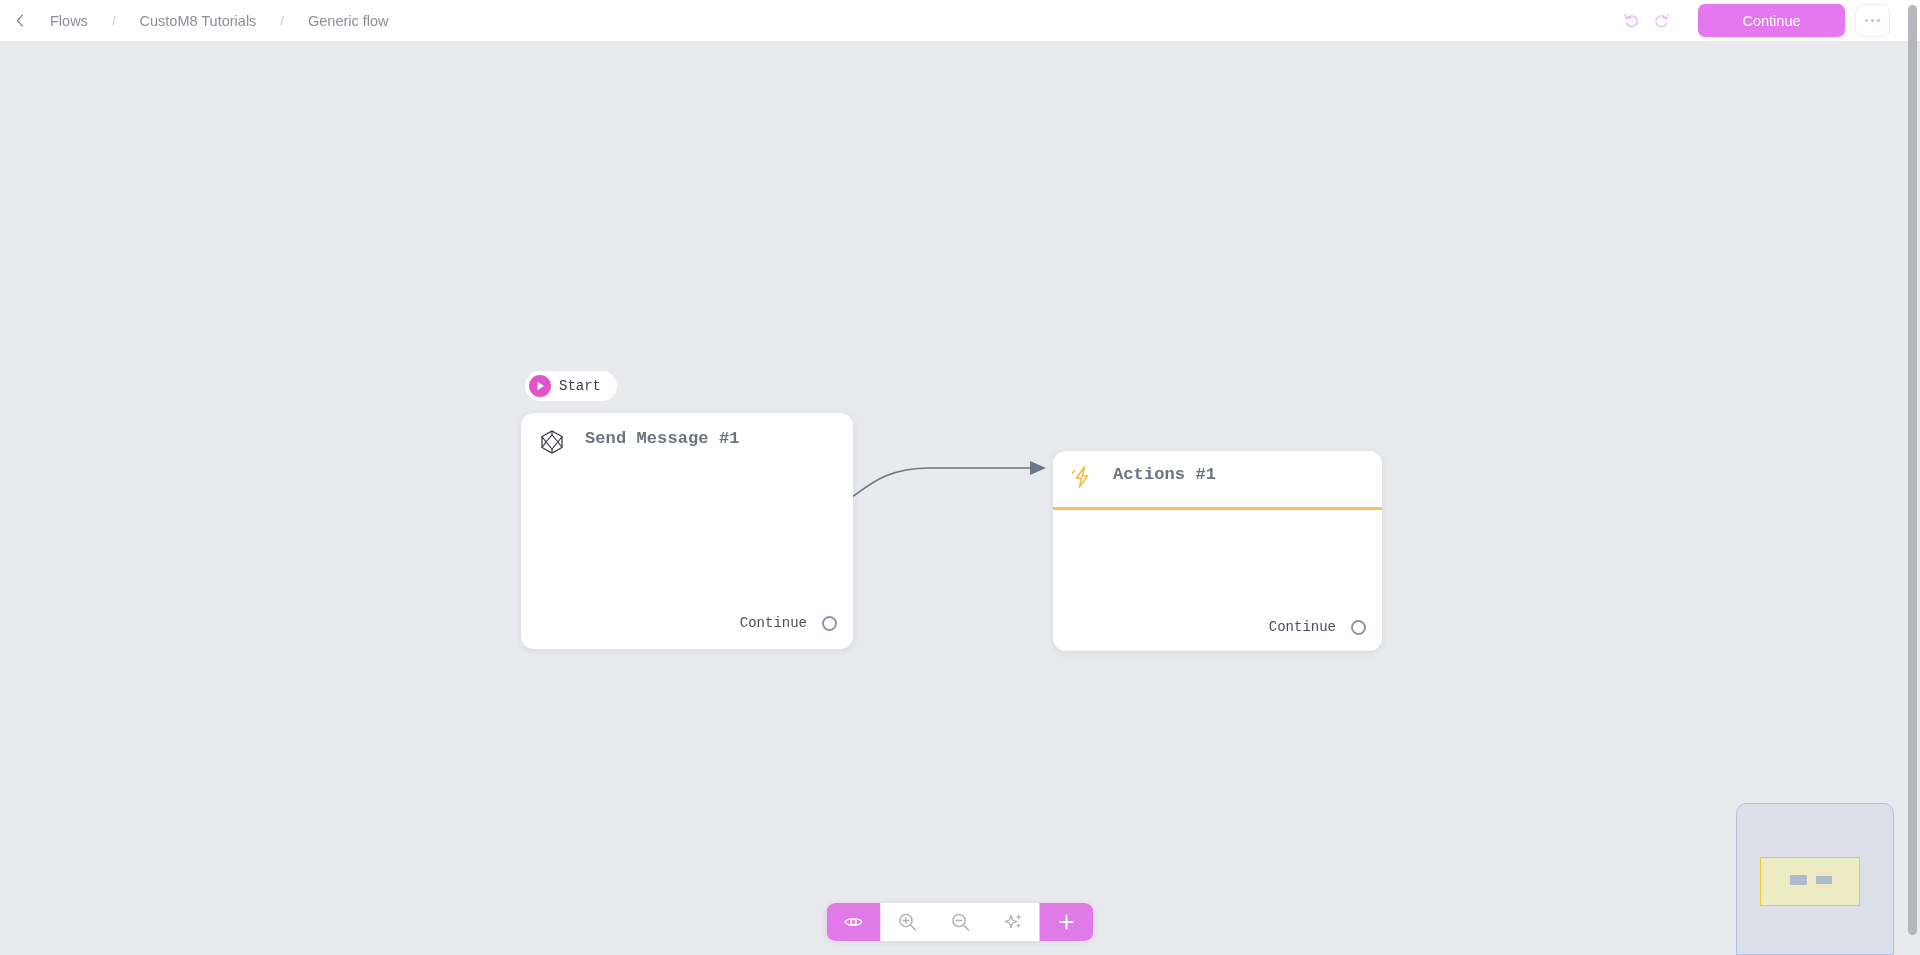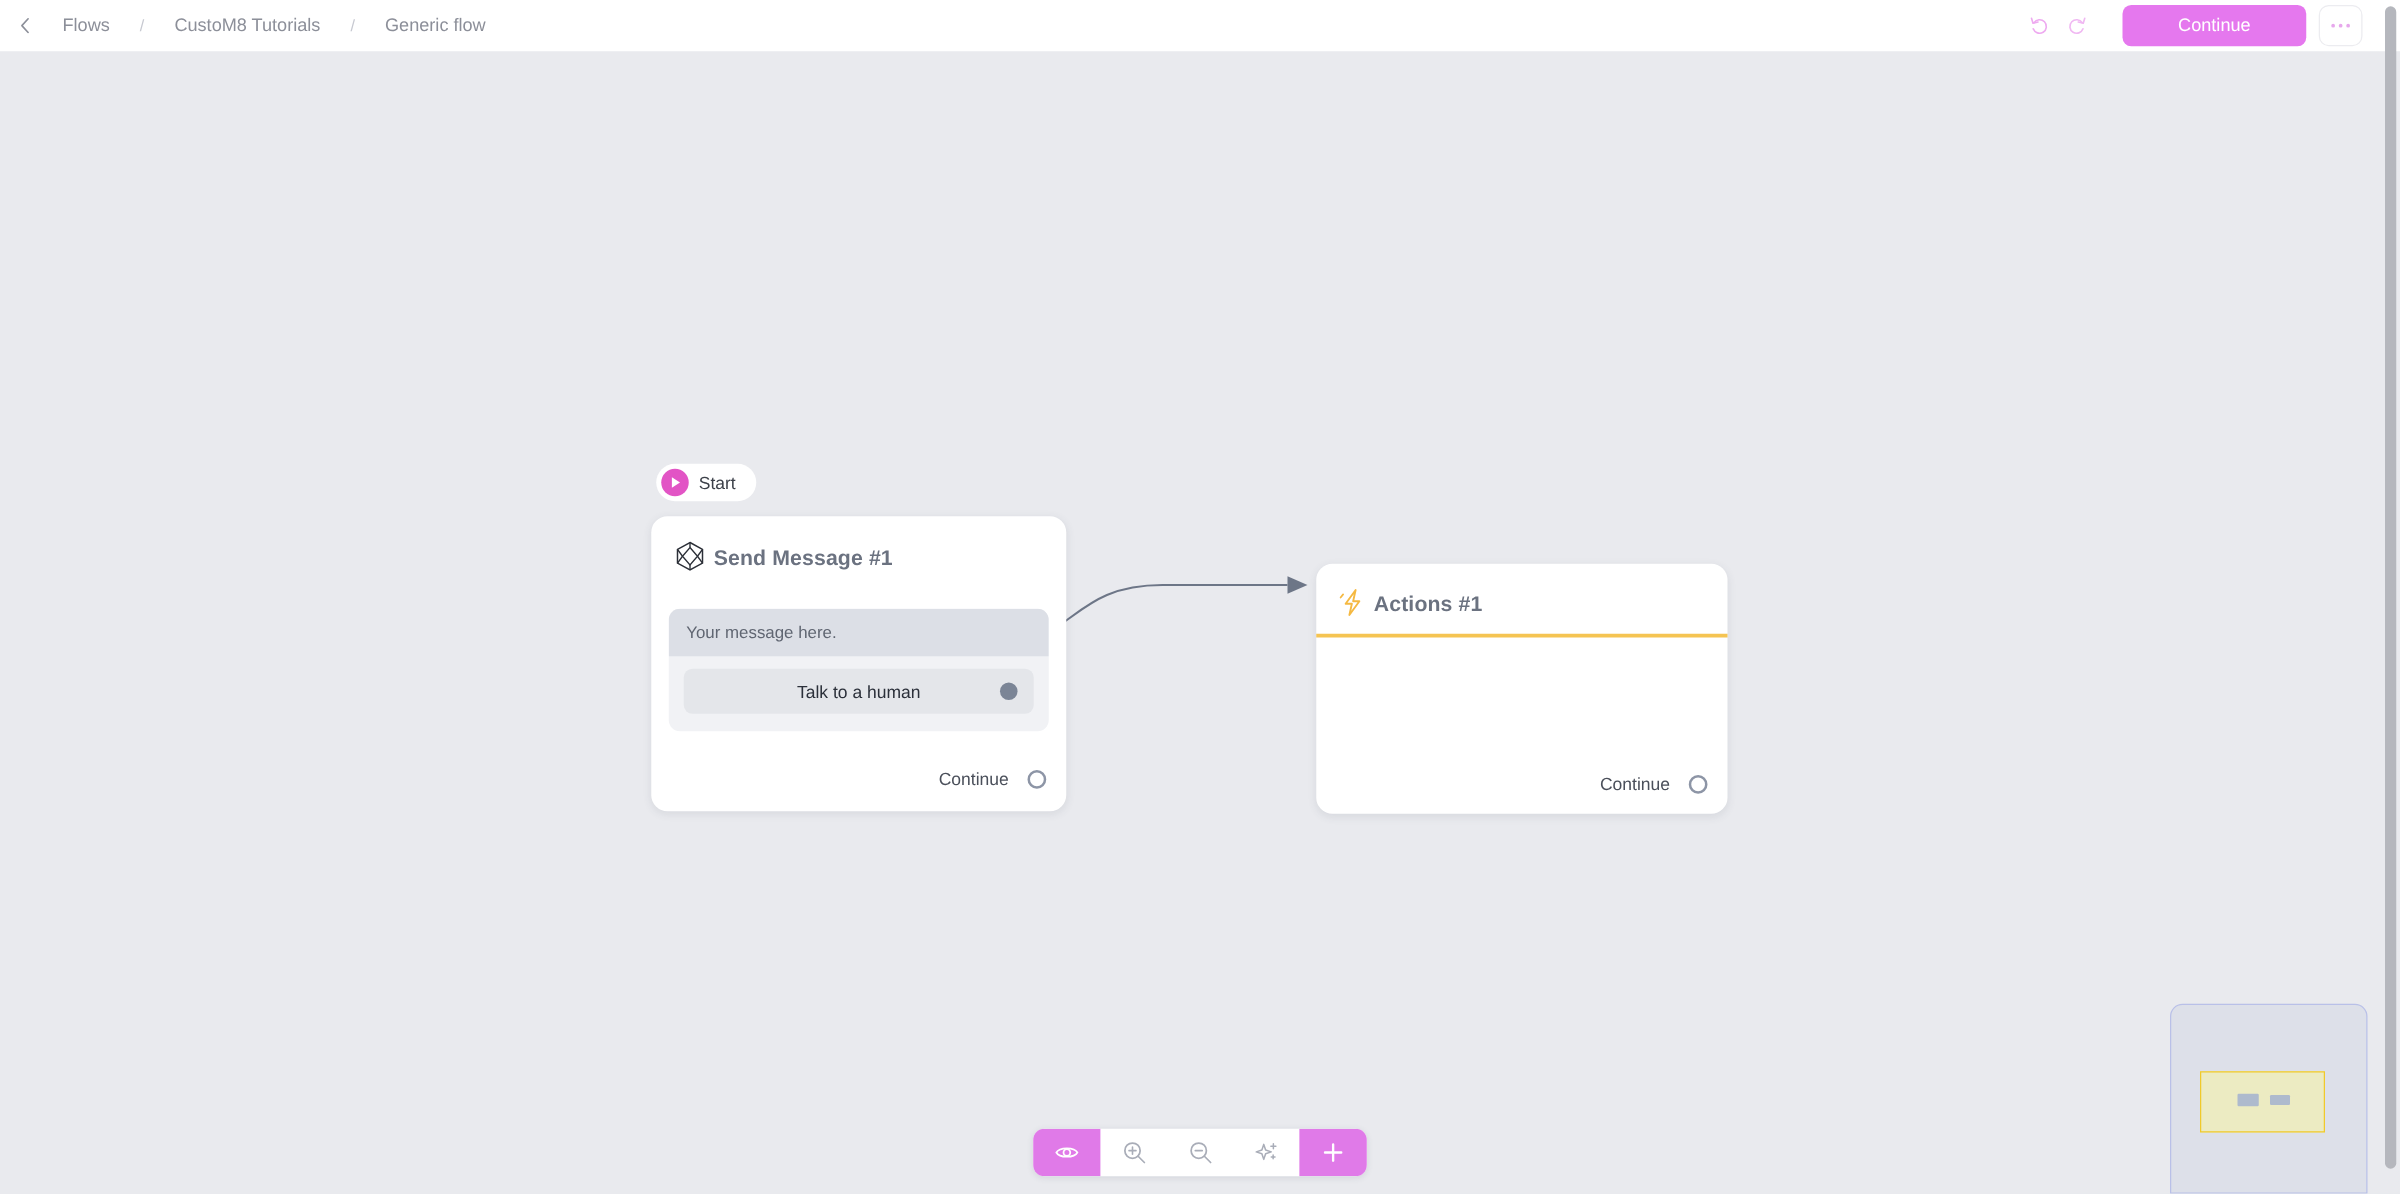--- a/index.html
+++ b/index.html
@@ -64,20 +64,21 @@
     width: 3.5px; height: 3.5px; border-radius: 50%;
     background: #e7a8ec; display: block;
   }
 
   
   .canvas {
     position: absolute; top: 41px; left: 0;
     width: 1920px; height: 914px;
     background: #e9eaee;
     overflow: hidden;
+    font-family: Liberation Mono, monospace;
   }
   .edges { position: absolute; top: 0; left: 0; width: 1920px; height: 914px; }
 
   
   .start-pill {
     position: absolute; left: 525px; top: 330px;
     height: 30px; padding: 0 16px 0 4px;
     background: #ffffff; border-radius: 15px;
     display: flex; align-items: center; gap: 8px;
     cursor: pointer;
@@ -94,21 +95,21 @@
   .node {
     position: absolute;
     background: #ffffff;
     border-radius: 13px;
     box-shadow: 0 2px 7px rgba(60,66,87,0.10);
   }
   .node-msg { left: 521px; top: 372px; width: 332px; height: 236px; }
   .node-act { left: 1053px; top: 410px; width: 329px; height: 200px; }
 
   .node-head {
-    display: flex; align-items: center; gap: 6px;
+    display: flex; align-items: flex-start; gap: 20px;
     padding: 16px 0 0 18px;
     height: 52px;
   }
   .node-title {
     font-size: 17px; font-weight: bold; color: #6b7280;
     letter-spacing: 0.1px;
   }
   .node-act .node-head { padding-top: 14px; }
   .act-divider {
     height: 2.5px; background: #f5c452;
@@ -287,29 +288,20 @@
           <svg width="26" height="26" viewBox="0 0 26 26" fill="none">
             <polygon points="13,2 23,7.5 23,18.5 13,24 3,18.5 3,7.5" stroke="#2c3038" stroke-width="1.2" fill="none"></polygon>
             <polygon points="13,6 19,13 13,20 7,13" stroke="#2c3038" stroke-width="1.1" fill="none"></polygon>
             <path d="M13,2 L13,6 M3,7.5 L7,13 M23,7.5 L19,13 M13,20 L13,24
                      M3,18.5 L7,13 M23,18.5 L19,13" stroke="#2c3038" stroke-width="1.1"></path>
           </svg>
         </span>
         <span class="node-title">Send Message #1</span>
       </div>
 
-      <div class="msg-block">
-        <div class="msg-head">Your message here.</div>
-        <div class="msg-body">
-          <div class="choice-btn">
-            <span>Talk to a human</span>
-            <span class="choice-port"></span>
-          </div>
-        </div>
-      </div>
 
       <div class="continue-row">
         <span class="continue-label">Continue</span>
         <span class="continue-port"></span>
       </div>
     </div>
 
     <div class="node node-act">
       <div class="node-head">
         <span>

